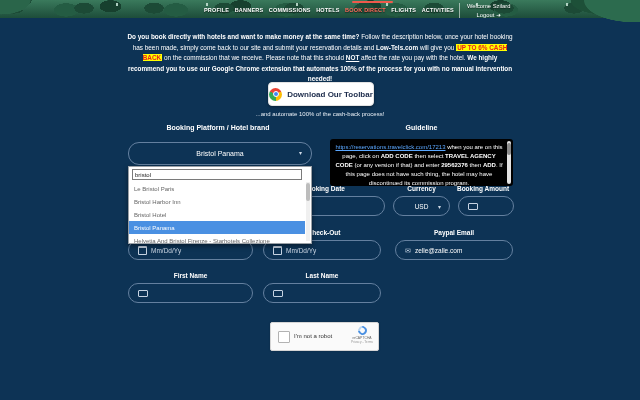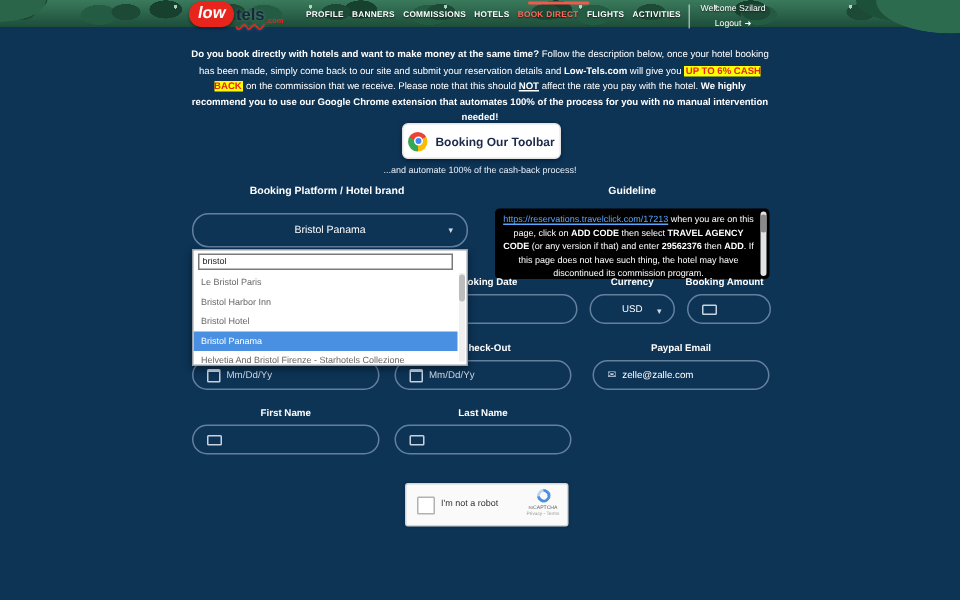--- a/index.html
+++ b/index.html
@@ -112,25 +112,20 @@
 </head>
 <body>
 
 <div class="screen">
 
   <div class="photo-strip"></div>
   <div class="frond frond-right"></div>
   <div class="frond frond-left"></div>
   <div class="top-indicator"></div>
 
-  <div class="logo">
-    <span class="logo-bubble">low</span>
-    <span class="logo-tels">tels</span>
-    <span class="logo-com">.com</span>
-  </div>
 
   <nav class="menu">
     <span class="menu-item">PROFILE</span>
     <span class="menu-item">BANNERS</span>
     <span class="menu-item">COMMISSIONS</span>
     <span class="menu-item">HOTELS</span>
     <span class="menu-item active">BOOK DIRECT</span>
     <span class="menu-item">FLIGHTS</span>
     <span class="menu-item">ACTIVITIES</span>
   </nav>
@@ -143,21 +138,21 @@
   </div>
 
   <div class="intro">
     <span class="b">Do you book directly with hotels and want to make money at the same time? </span><span>Follow the description below, once your hotel booking has been made, simply come back to our site and submit your reservation details and </span><span class="b">Low-Tels.com</span><span> will give you </span><span class="hl">UP TO 6% CASH BACK</span><span> on the commission that we receive. Please note that this should </span><span class="u">NOT</span><span> affect the rate you pay with the hotel. </span><span class="b">We highly recommend you to use our Google Chrome extension that automates 100% of the process for you with no manual intervention needed!</span>
   </div>
 
   <button class="download-btn">
     <span class="chrome-icon">
         <span class="chrome-core"></span>
       </span>
-    <span class="download-label">Booking Our Toolbar</span>
+    <span class="download-label">Download Our Toolbar</span>
   </button>
   <div class="toolbar-sub">...and automate 100% of the cash-back process!</div>
 
   <div class="col-heading left">Booking Platform / Hotel brand</div>
   <div class="col-heading right">Guideline</div>
 
   <div class="select-pill">
     <span>Bristol Panama</span>
     <span class="caret">▾</span>
   </div>

